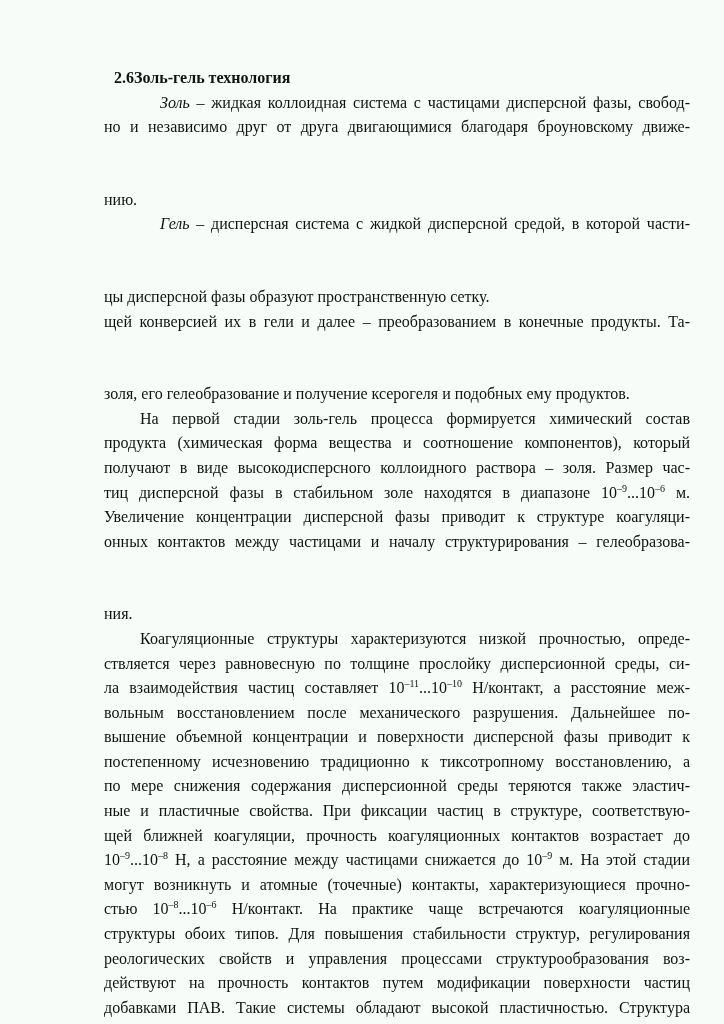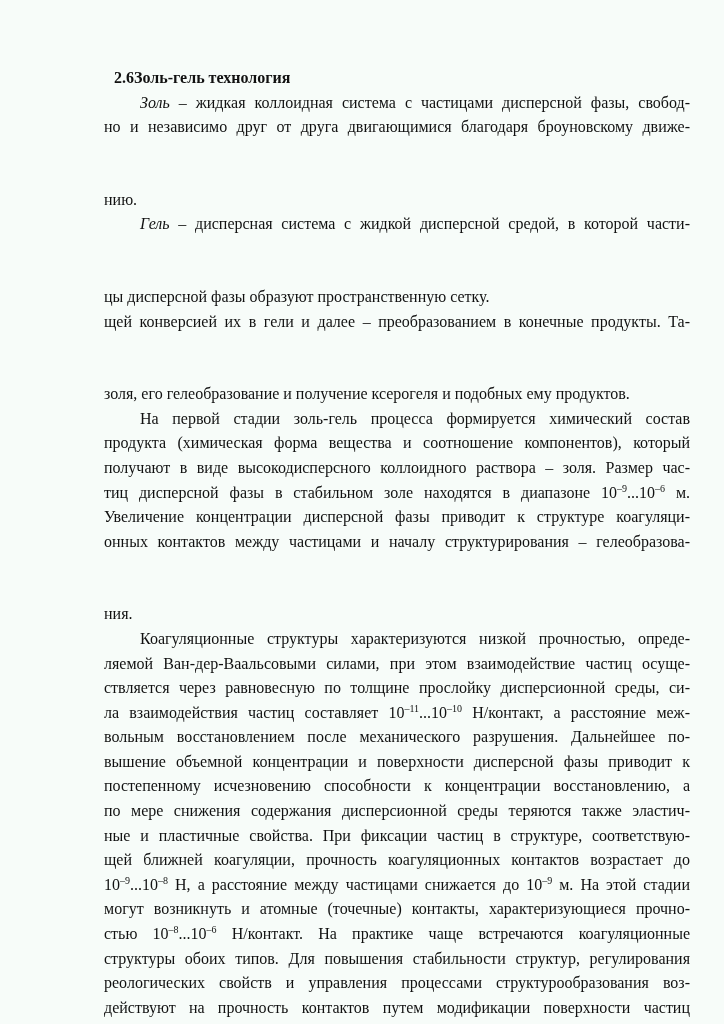--- a/index.html
+++ b/index.html
@@ -39,20 +39,21 @@
   }
   .line.last {
     text-align-last: left;
     margin-top: 48px;
   }
   .line.indent {
     padding-left: 36px;
   }
   .em {
     font-style: italic;
+    margin-left: 20px;
   }
   sup {
     font-size: 10px;
     line-height: 0;
     vertical-align: 0;
     position: relative;
     top: -6px;
   }
 </style>
 </head>
@@ -78,31 +79,31 @@
         <div class="line indent"><span>На первой стадии золь-гель процесса формируется химический состав</span></div>
         <div class="line"><span>продукта (химическая форма вещества и соотношение компонентов), который</span></div>
         <div class="line"><span>получают в виде высокодисперсного коллоидного раствора – золя. Размер час-</span></div>
         <div class="line"><span>тиц дисперсной фазы в стабильном золе находятся в диапазоне 10</span><sup>–9</sup><span>...10</span><sup>–6</sup><span> м.</span></div>
         <div class="line"><span>Увеличение концентрации дисперсной фазы приводит к структуре коагуляци-</span></div>
         <div class="line"><span>онных контактов между частицами и началу структурирования – гелеобразова-</span></div>
         <div class="line last"><span>ния.</span></div>
       </div>
       <div>
         <div class="line indent"><span>Коагуляционные структуры характеризуются низкой прочностью, опреде-</span></div>
-        <div class="line"><span>ляемой Ван-дер-Ваальсовыми силами, при этом взаимодействие частиц осуще-</span></div>
         <div class="line"><span>ствляется через равновесную по толщине прослойку дисперсионной среды, си-</span></div>
         <div class="line"><span>ла взаимодействия частиц составляет 10</span><sup>–11</sup><span>...10</span><sup>–10</sup><span> Н/контакт, а расстояние меж-</span></div>
         <div class="line"><span>вольным восстановлением после механического разрушения. Дальнейшее по-</span></div>
         <div class="line"><span>вышение объемной концентрации и поверхности дисперсной фазы приводит к</span></div>
-        <div class="line"><span>постепенному исчезновению способности к концентрации восстановлению, а</span></div>
+        <div class="line"><span>постепенному исчезновению традиционно к тиксотропному восстановлению, а</span></div>
         <div class="line"><span>по мере снижения содержания дисперсионной среды теряются также эластич-</span></div>
         <div class="line"><span>ные и пластичные свойства. При фиксации частиц в структуре, соответствую-</span></div>
         <div class="line"><span>щей ближней коагуляции, прочность коагуляционных контактов возрастает до</span></div>
         <div class="line"><span>10</span><sup>–9</sup><span>...10</span><sup>–8</sup><span> Н, а расстояние между частицами снижается до 10</span><sup>–9</sup><span> м. На этой стадии</span></div>
         <div class="line"><span>могут возникнуть и атомные (точечные) контакты, характеризующиеся прочно-</span></div>
         <div class="line"><span>стью 10</span><sup>–8</sup><span>...10</span><sup>–6</sup><span> Н/контакт. На практике чаще встречаются коагуляционные</span></div>
         <div class="line"><span>структуры обоих типов. Для повышения стабильности структур, регулирования</span></div>
         <div class="line"><span>реологических свойств и управления процессами структурообразования воз-</span></div>
         <div class="line"><span>действуют на прочность контактов путем модификации поверхности частиц</span></div>
+        <div class="line"><span>добавками ПАВ. Такие системы обладают высокой пластичностью. Структура</span></div>
         <div class="line"><span>получаемых гелей сохраняется даже при таких больших размерах частиц дис-</span></div>
       </div>
     </div>
 </div>
 
 </body></html>

